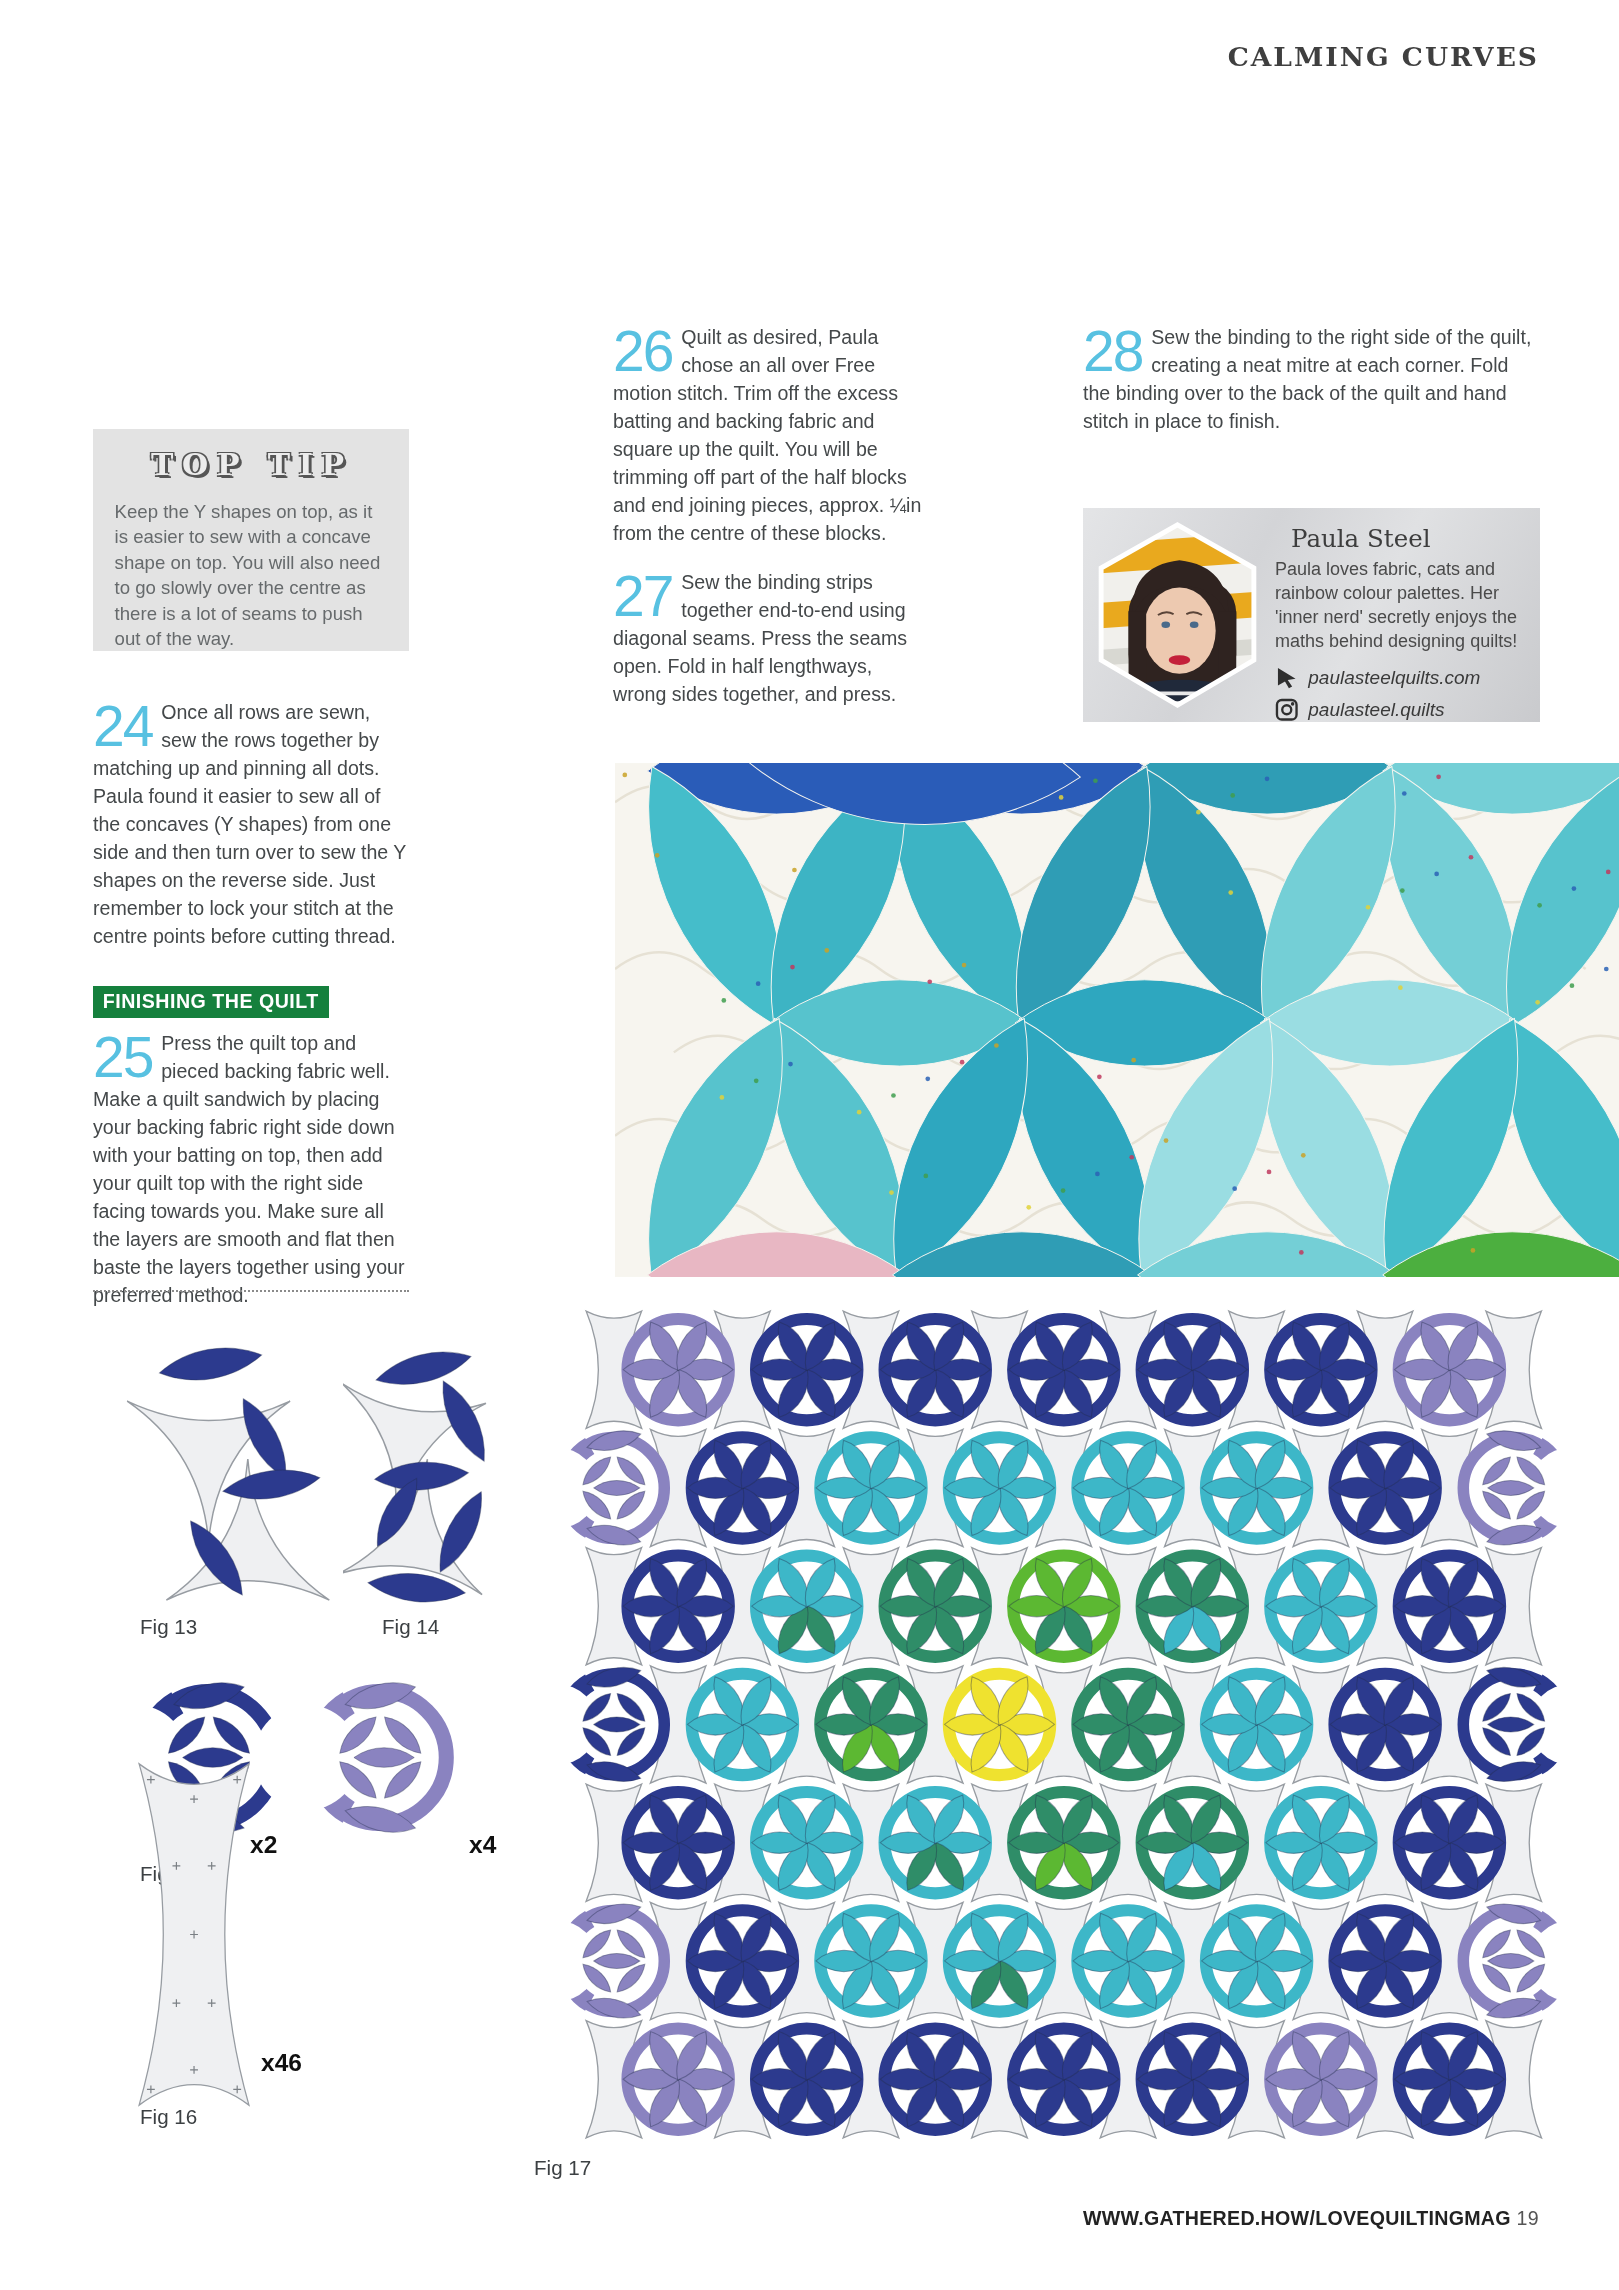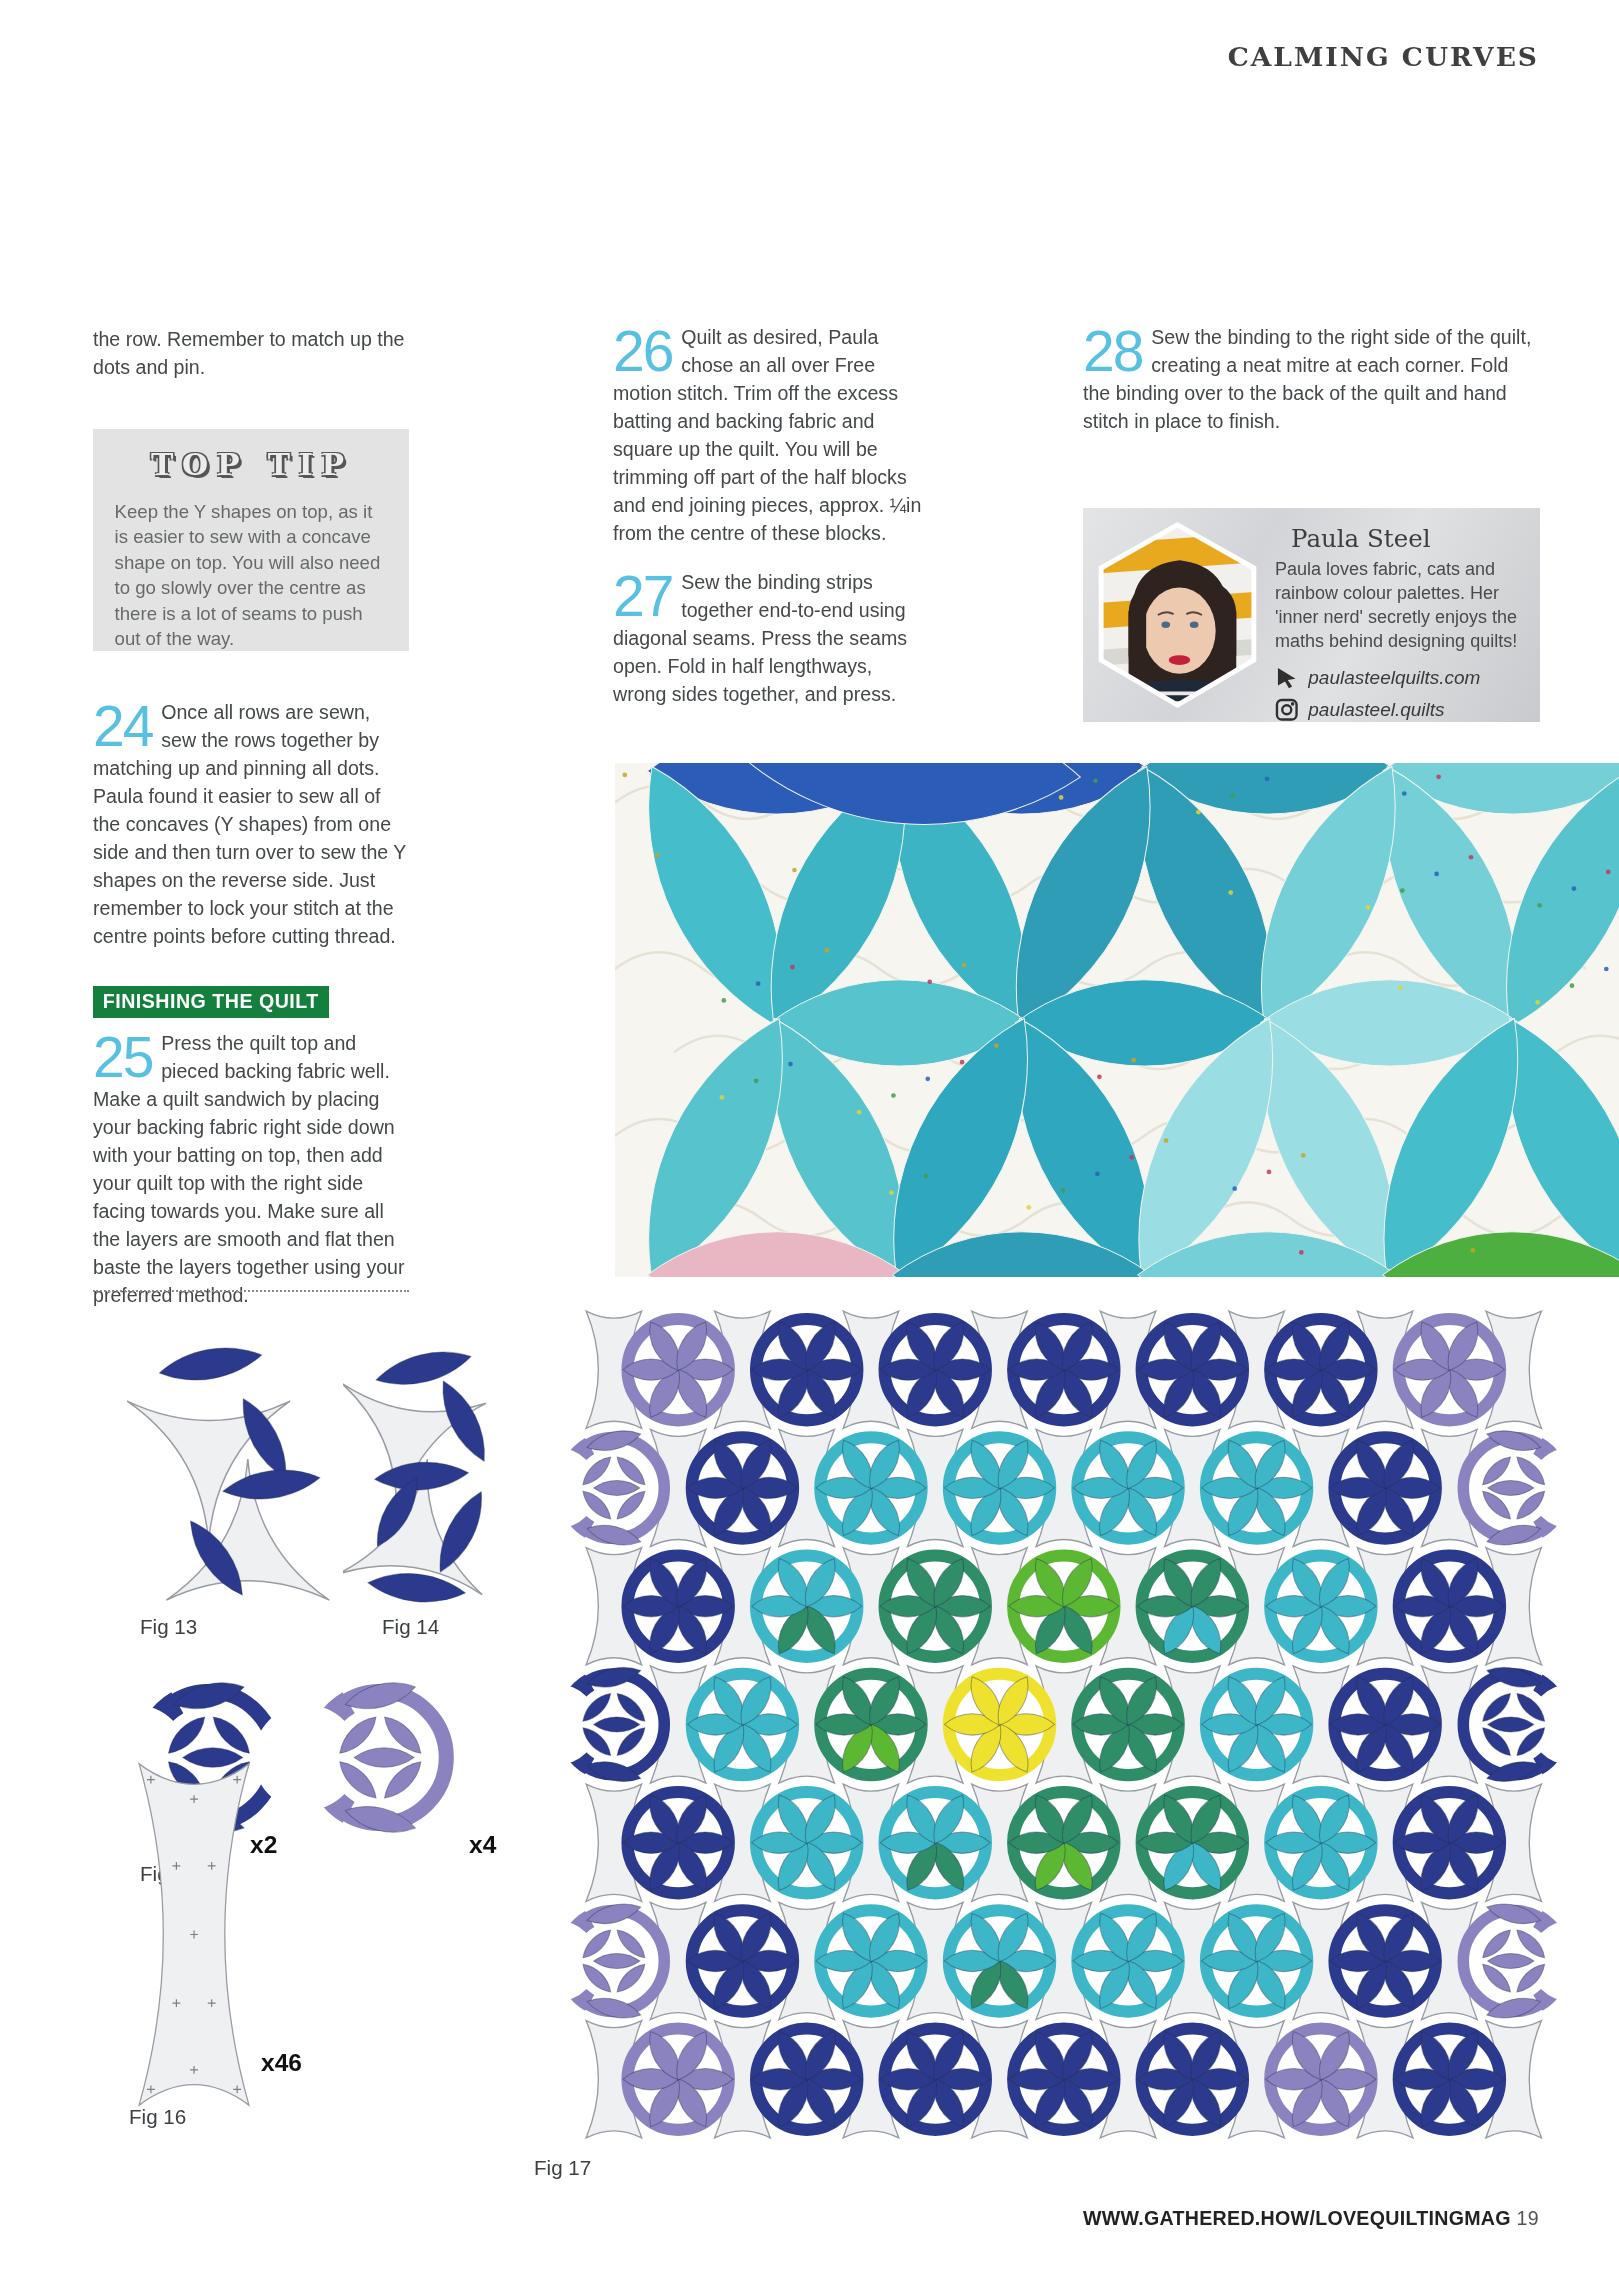--- a/index.html
+++ b/index.html
@@ -31,21 +31,20 @@
   .footer .pagenum{font-weight:400;color:#555;}
   svg{display:block;}
 </style>
 </head>
 <body>
 
 <div id="page">
 
   <div class="abs header-slab" style="top:41px;right:80px;">CALMING CURVES</div>
 
-  <div class="abs body-text" style="left:93px;top:325px;width:316px;">the row. Remember to match up the dots and pin.</div>
 
   <div class="abs tipbox" style="left:93px;top:429px;width:316px;height:222px;">
     <div class="tiptitle">TOP TIP</div>
     <div class="tipbody">Keep the Y shapes on top, as it is easier to sew with a concave shape on top. You will also need to go slowly over the centre as there is a lot of seams to push out of the way.</div>
   </div>
 
   <div class="abs body-text step" style="left:93px;top:698px;width:316px;">
     <span class="stepnum">24</span><span>Once all rows are sewn, sew the rows together by matching up and pinning all dots. Paula found it easier to sew all of the concaves (Y shapes) from one side and then turn over to sew the Y shapes on the reverse side. Just remember to lock your stitch at the centre points before cutting thread.</span>
   </div>
 
@@ -262,21 +261,21 @@
       <path d="M 36 110 H 44 M 40 106 V 114" stroke="#7a7f84" stroke-width="1.2"></path>
       <path d="M 72 110 H 80 M 76 106 V 114" stroke="#7a7f84" stroke-width="1.2"></path>
       <path d="M 54 180 H 62 M 58 176 V 184" stroke="#7a7f84" stroke-width="1.2"></path>
       <path d="M 36 250 H 44 M 40 246 V 254" stroke="#7a7f84" stroke-width="1.2"></path>
       <path d="M 72 250 H 80 M 76 246 V 254" stroke="#7a7f84" stroke-width="1.2"></path>
       <path d="M 54 318 H 62 M 58 314 V 322" stroke="#7a7f84" stroke-width="1.2"></path>
       <path d="M 10 338 H 18 M 14 334 V 342" stroke="#7a7f84" stroke-width="1.2"></path>
       <path d="M 98 338 H 106 M 102 334 V 342" stroke="#7a7f84" stroke-width="1.2"></path>
     </svg>
   <div class="abs figcount" style="left:261px;top:2049px;">x46</div>
-  <div class="abs figlabel" style="left:129px;top:2105px;text-align:center;">Fig 16</div>
+  <div class="abs figlabel" style="left:140px;top:2105px;text-align:center;">Fig 16</div>
 
   <svg class="abs" style="left:534px;top:1308px;" width="1039" height="835" viewBox="0 0 1010 812">
       <path d="M -27 -57 Q 0 -43.32 27 -57 Q 3.2399999999999998 0 27 57
            Q 0 43.32 -27 57 Q -3.2399999999999998 0 -27 -57 Z" transform="translate(77.5,60)" fill="#eff0f2" stroke="#979ca2" stroke-width="1.3"></path>
       <path d="M -27 -57 Q 0 -43.32 27 -57 Q 3.2399999999999998 0 27 57
            Q 0 43.32 -27 57 Q -3.2399999999999998 0 -27 -57 Z" transform="translate(202.5,60)" fill="#eff0f2" stroke="#979ca2" stroke-width="1.3"></path>
       <path d="M -27 -57 Q 0 -43.32 27 -57 Q 3.2399999999999998 0 27 57
            Q 0 43.32 -27 57 Q -3.2399999999999998 0 -27 -57 Z" transform="translate(327.5,60)" fill="#eff0f2" stroke="#979ca2" stroke-width="1.3"></path>
       <path d="M -27 -57 Q 0 -43.32 27 -57 Q 3.2399999999999998 0 27 57
            Q 0 43.32 -27 57 Q -3.2399999999999998 0 -27 -57 Z" transform="translate(452.5,60)" fill="#eff0f2" stroke="#979ca2" stroke-width="1.3"></path>

